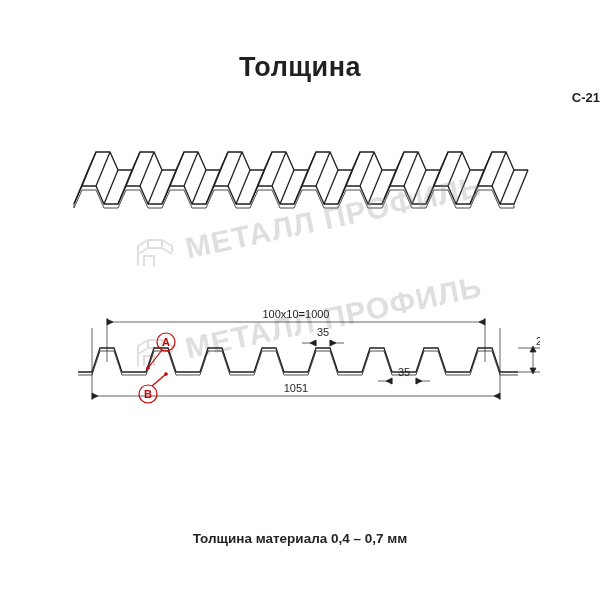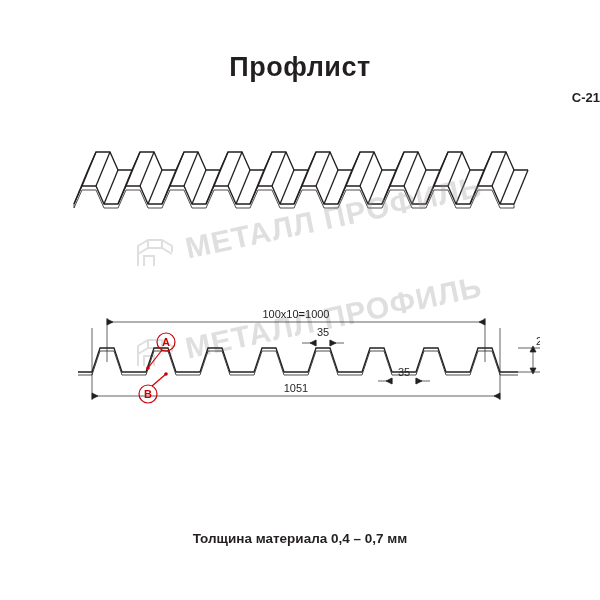--- a/index.html
+++ b/index.html
@@ -101,21 +101,21 @@
     font-family: "Liberation Sans", sans-serif;
     font-size: 11px;
     fill: #231f20;
   }
 </style>
 </head>
 <body>
 
 <div class="page">
 
-  <div class="title">Профлист</div>
+  <div class="title">Толщина</div>
   <div class="subtitle">С-21</div>
 
   <div class="iso-wrap">
     <svg width="470" height="110" viewBox="0 0 470 110">
       <g class="ln med">
 
         <path d="M18,38 L26,20 L40,20 L48,38 L62,38 L70,20 L84,20 L92,38 L106,38 L114,20 L128,20 L136,38 L150,38 L158,20 L172,20 L180,38 L194,38 L202,20 L216,20 L224,38 L238,38 L246,20 L260,20 L268,38 L282,38 L290,20 L304,20 L312,38 L326,38 L334,20 L348,20 L356,38 L370,38 L378,20 L392,20 L400,38 L414,38 L422,20 L436,20 L444,38 L458,38"></path>
 
         <path d="M4,72 L12,54 L26,54 L34,72 L48,72 L56,54 L70,54 L78,72 L92,72 L100,54 L114,54 L122,72 L136,72 L144,54 L158,54 L166,72 L180,72 L188,54 L202,54 L210,72 L224,72 L232,54 L246,54 L254,72 L268,72 L276,54 L290,54 L298,72 L312,72 L320,54 L334,54 L342,72 L356,72 L364,54 L378,54 L386,72 L400,72 L408,54 L422,54 L430,72 L444,72"></path>
 

